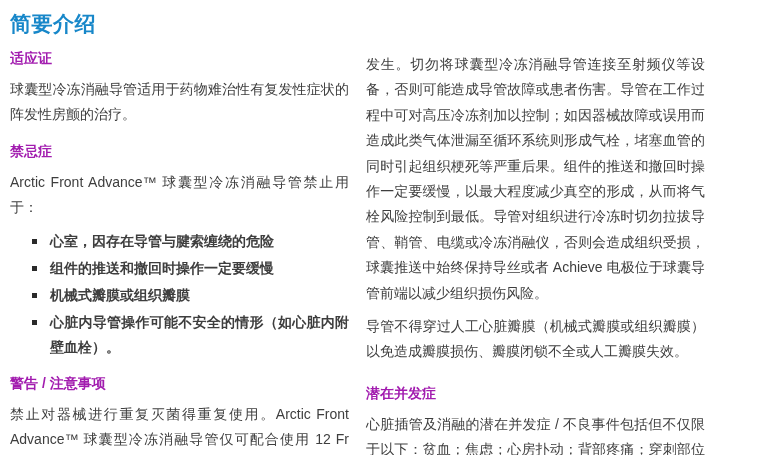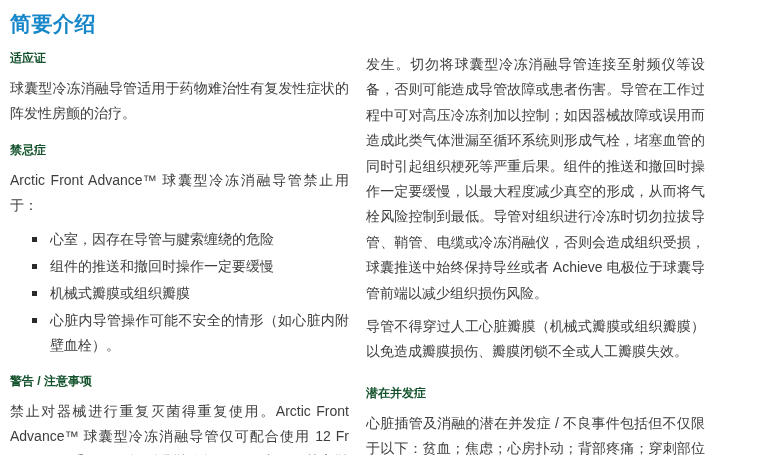--- a/index.html
+++ b/index.html
@@ -29,23 +29,23 @@
   }
   .columns {
     display: flex;
     gap: 17px;
   }
   .col {
     flex: 1;
     min-width: 0;
   }
   .section-heading {
-    font-size: 12px;
+    font-size: 14px;
     font-weight: bold;
-    color: #14532d;
+    color: #a21caf;
     margin: 0 0 9px 0;
   }
   .section {
     margin-bottom: 15px;
   }
   .section:last-child {
     margin-bottom: 0;
   }
   .para {
     font-size: 14px;
@@ -53,20 +53,21 @@
     text-align: justify;
     margin: 1px 0 8px 0;
   }
   .para:last-child {
     margin-bottom: 0;
   }
   .bullet-list {
     list-style: none;
     margin: 4px 0 0 0;
     padding: 0;
+    font-weight: bold;
   }
   .bullet-item {
     display: flex;
     align-items: flex-start;
     font-size: 14px;
     line-height: 25px;
     margin: 0 0 2px 0;
     padding-left: 22px;
     text-align: justify;
   }

